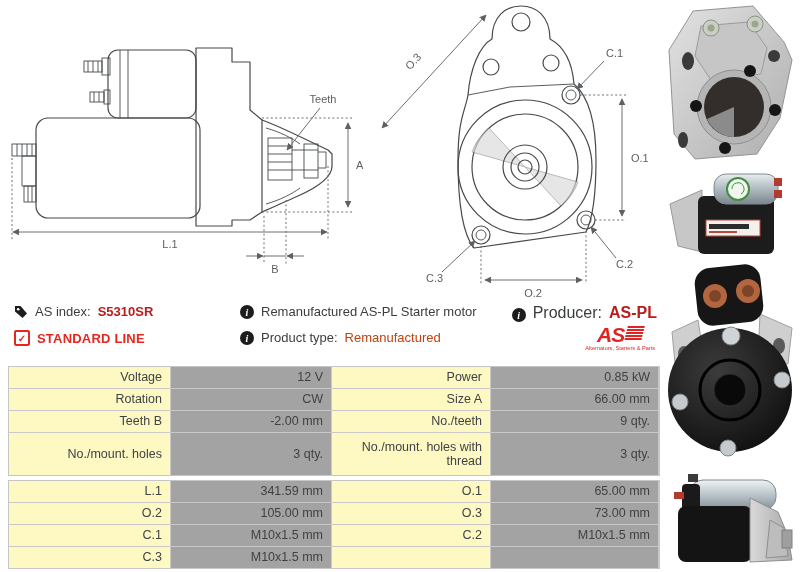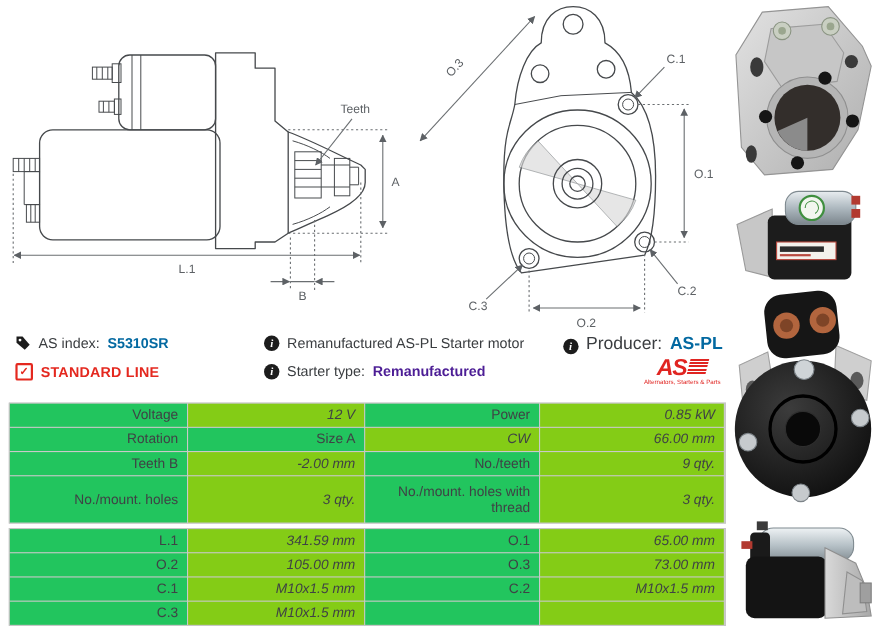--- a/index.html
+++ b/index.html
@@ -12,46 +12,46 @@
   .draw{stroke:#46494c;fill:none;stroke-width:1.2;stroke-linejoin:round;stroke-linecap:round;}
   .thin{stroke:#46494c;fill:none;stroke-width:.9;}
   .dim{stroke:#6a6e71;fill:none;stroke-width:1;stroke-dasharray:2 2.4;}
   .dimsolid{stroke:#6a6e71;fill:none;stroke-width:1;}
   .dimtext{fill:#5d6165;font-size:11px;font-family:"Liberation Sans",sans-serif;}
   .shade{fill:#d9d9d9;opacity:.65;stroke:#6a6e71;stroke-width:.7;}
 
   
   .info-block{position:absolute;display:flex;flex-direction:column;gap:11px;font-size:13px;}
   .info-line{display:flex;align-items:flex-end;gap:7px;white-space:nowrap;}
-  .info-line b{color:#0369a1;}
+  .info-line b{color:#b91c1c;}
   .red-line{color:#e4281f;font-weight:bold;letter-spacing:.2px;}
   .chk{display:inline-flex;align-items:center;justify-content:center;width:12px;height:12px;
        border:2px solid #e4281f;border-radius:2px;color:#e4281f;font-size:10px;font-weight:bold;}
   .info-ic{display:inline-flex;align-items:center;justify-content:center;width:14px;height:14px;
        border-radius:50%;background:#1c1c1c;color:#fff;font-size:10px;font-weight:bold;
        font-family:"Liberation Serif",serif;font-style:italic;flex:0 0 auto;}
-  .green{color:#4c1d95;font-weight:bold;}
+  .green{color:#c2410c;font-weight:normal;}
   .producer-wrap{position:absolute;display:flex;flex-direction:column;align-items:flex-end;gap:4px;}
   .aslogo{display:flex;flex-direction:column;align-items:center;margin-right:2px;}
   .aslogo-top{display:flex;align-items:flex-start;gap:2px;}
   .aslogo-as{color:#e02421;font-size:21px;font-weight:bold;font-style:italic;letter-spacing:-1px;line-height:18px;}
   .aslogo-stripes{width:17px;height:15px;transform:skewX(-14deg);
       background:repeating-linear-gradient(#e02421 0 2px,#fff 2px 3px);}
   .aslogo-tag{color:#e02421;font-size:5.6px;white-space:nowrap;margin-top:1px;}
 
   
   .spec{position:absolute;left:8px;top:366px;width:652px;font-size:12.5px;}
   .tgroup{display:flex;flex-direction:column;gap:1px;background:#c9c9c9;border:1px solid #c6c6c6;}
   .tgroup + .tgroup{margin-top:4px;}
   .trow{display:grid;grid-template-columns:161px 160px 158px 167px;gap:1px;}
   .tcell{display:flex;align-items:center;justify-content:flex-end;text-align:right;
          padding:0 8px;min-height:21px;line-height:1.15;}
   .tall .tcell{min-height:42px;}
-  .tlab{background:#22c55e;color:#3f4245;}
-  .tval{background:#84cc16;color:#3f4245;font-style:italic;}
+  .tlab{background:#fef9c3;color:#3f4245;}
+  .tval{background:#a3a3a3;color:#3f4245;}
 
   
   .photos{position:absolute;left:660px;top:0;width:140px;height:572px;}
 </style>
 </head>
 <body>
 
 <div class="page">
 
   <svg class="abs" style="left:0;top:0" width="365" height="300" viewBox="0 0 365 300">
@@ -171,21 +171,21 @@
     </div>
   </div>
 
   <div class="info-block" style="left:240px;top:304px">
     <div class="info-line">
       <span class="info-ic">i</span>
       <span>Remanufactured AS-PL Starter motor</span>
     </div>
     <div class="info-line">
       <span class="info-ic">i</span>
-      <span>Starter type:</span>
+      <span>Product type:</span>
       <span class="green">Remanufactured</span>
     </div>
   </div>
 
   <div class="producer-wrap" style="right:143px;top:304px">
     <div class="info-line">
       <span class="info-ic">i</span>
       <span>Producer:</span>
       <b>AS-PL</b>
     </div>
@@ -201,22 +201,22 @@
   <div class="spec">
       <div class="tgroup">
         <div class="trow">
           <div class="tcell tlab">Voltage</div>
           <div class="tcell tval">12 V</div>
           <div class="tcell tlab">Power</div>
           <div class="tcell tval">0.85 kW</div>
         </div>
         <div class="trow">
           <div class="tcell tlab">Rotation</div>
+          <div class="tcell tval">CW</div>
           <div class="tcell tlab">Size A</div>
-          <div class="tcell tval">CW</div>
           <div class="tcell tval">66.00 mm</div>
         </div>
         <div class="trow">
           <div class="tcell tlab">Teeth B</div>
           <div class="tcell tval">-2.00 mm</div>
           <div class="tcell tlab">No./teeth</div>
           <div class="tcell tval">9 qty.</div>
         </div>
         <div class="trow tall">
           <div class="tcell tlab">No./mount. holes</div>

